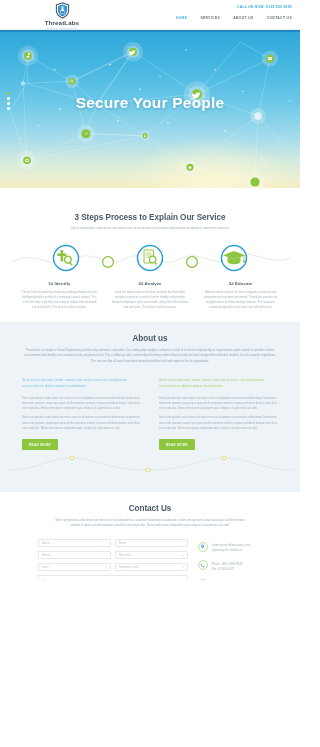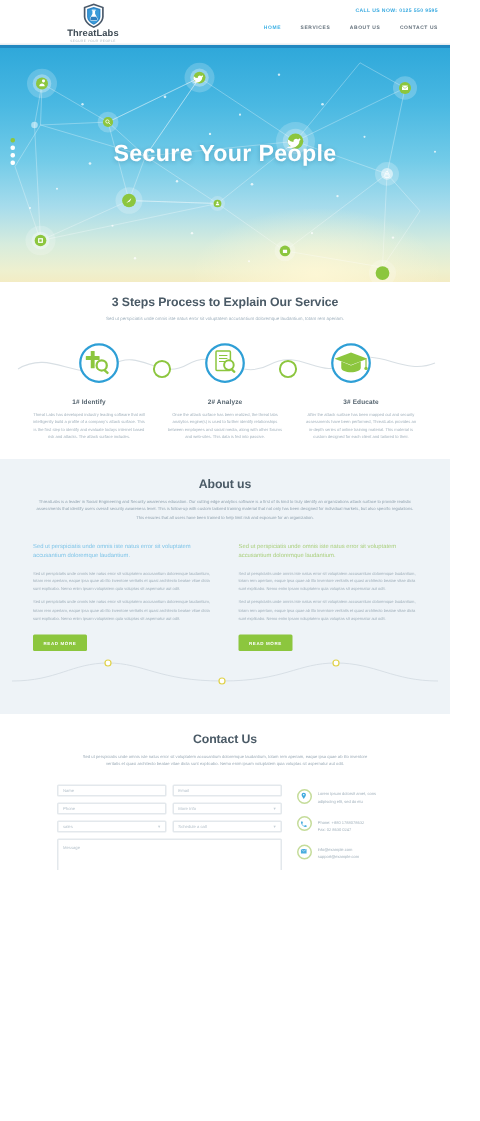--- a/index.html
+++ b/index.html
@@ -53,21 +53,21 @@
     text-shadow: 0 1px 3px rgba(0,60,90,.25);
   }
   .hero-svg { position: absolute; inset: 0; width: 100%; height: 100%; }
   .slider-dots {
     position: absolute; left: 7px; top: 60px; display: flex; flex-direction: column; gap: 2.5px;
   }
   .slider-dots i { width: 2.6px; height: 2.6px; border-radius: 50%; background: #fff; display: block; }
   .slider-dots i.on { background: #8dc63f; }
 
   
-  .steps { background: #fff; padding: 9px 0 12px; position: relative; }
+  .steps { background: #fff; padding: 25px 0 12px; position: relative; }
   .sec-title {
     text-align: center; font-size: 8.2px; font-weight: bold; color: #4a5a66;
     letter-spacing: -.05px;
   }
   .sec-sub {
     text-align: center; font-size: 3px; color: #9fb0bd; margin-top: 3.5px;
     line-height: 1.6; padding: 0 40px;
   }
   .steps-graphic { position: relative; height: 42px; margin-top: 7px; }
   .steps-graphic svg { position: absolute; inset: 0; width: 100%; height: 100%; }

